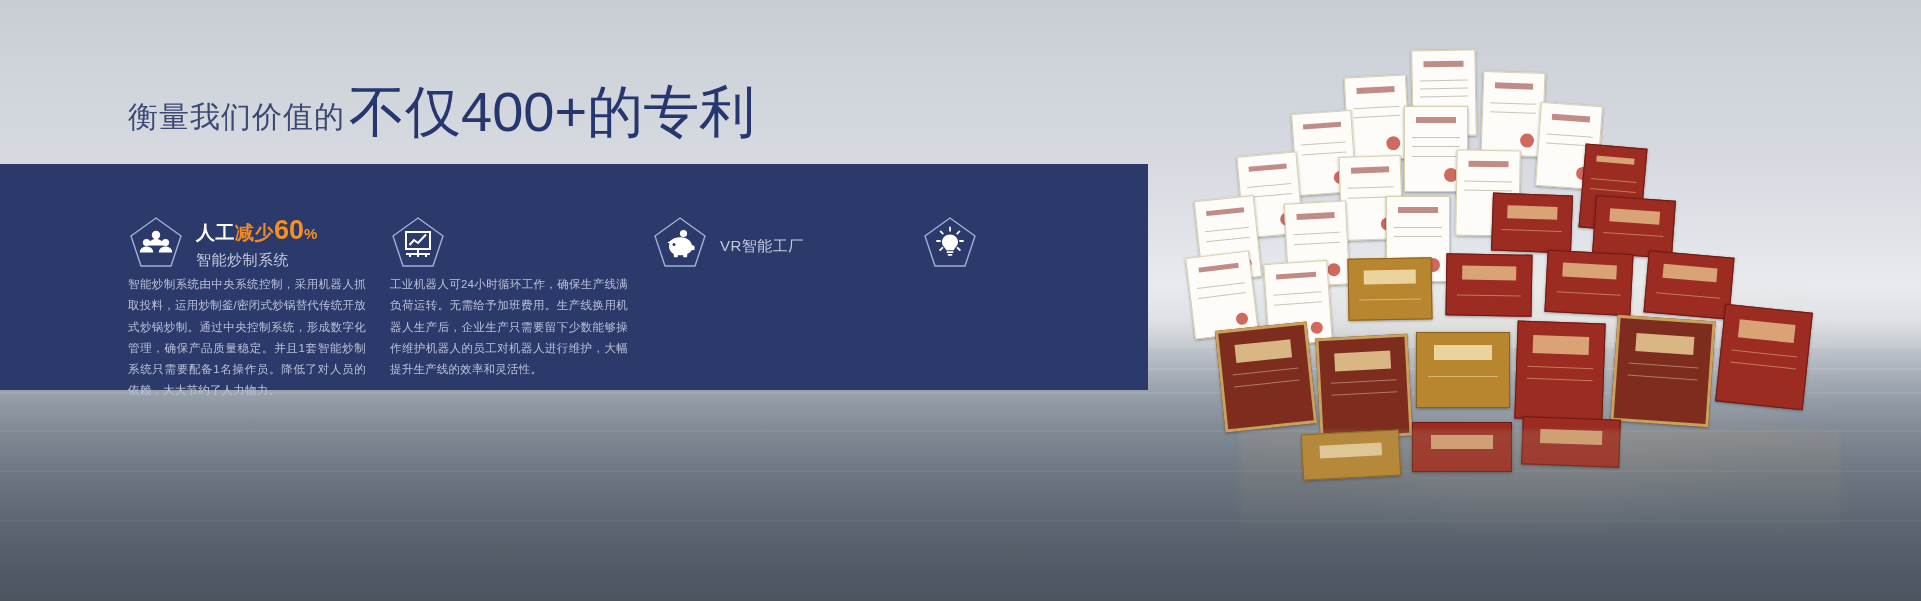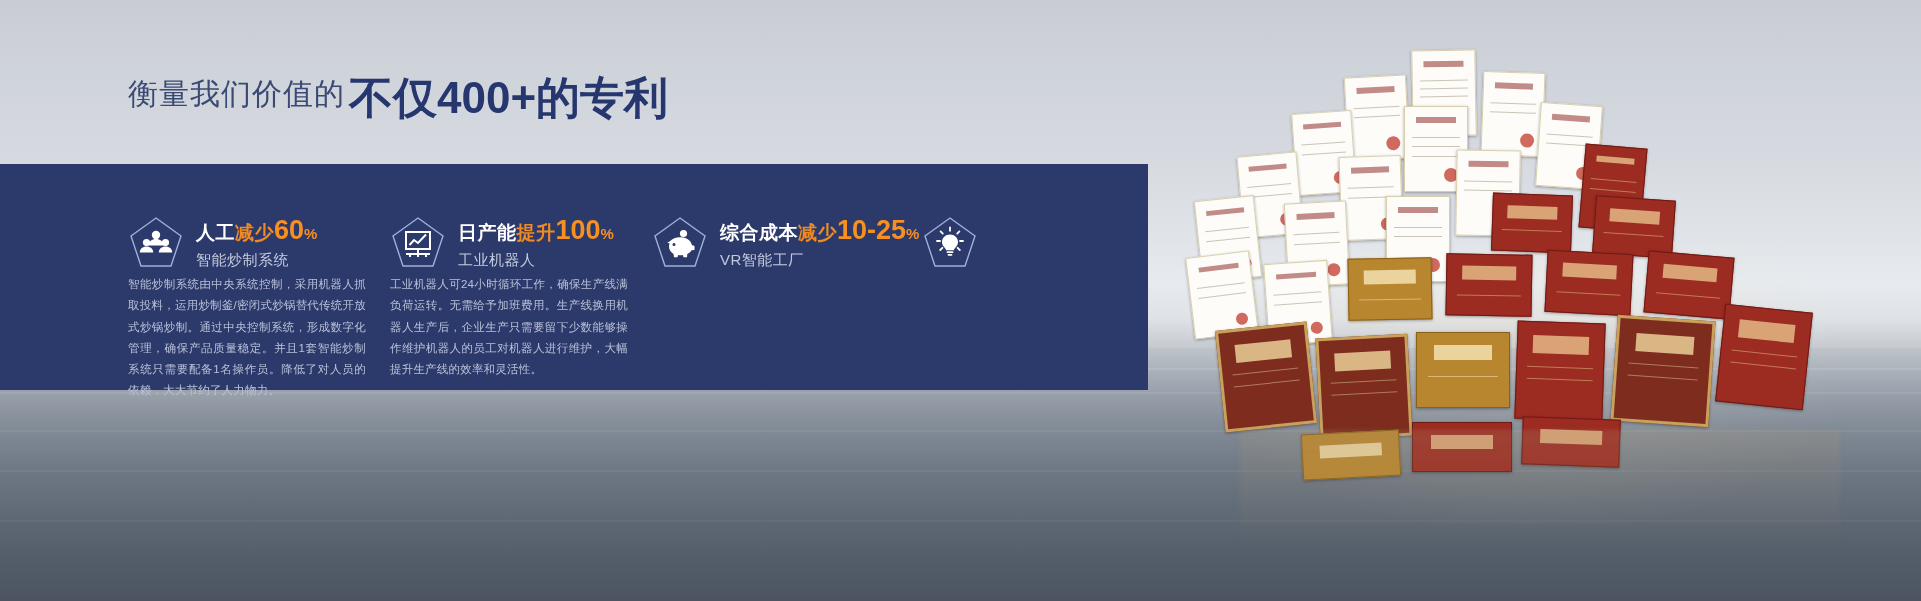--- a/index.html
+++ b/index.html
@@ -13,23 +13,23 @@
     background:linear-gradient(180deg,rgba(186,192,199,.55) 0%,rgba(150,158,168,.5) 14%,rgba(120,129,140,.45) 30%,rgba(99,108,119,.4) 48%,rgba(86,95,106,.35) 70%,rgba(78,87,98,.3) 100%);}
   .streak{position:absolute;left:0;height:2px;width:1921px;background:rgba(255,255,255,.10);}
   .s1{top:368px}.s2{top:392px;background:rgba(255,255,255,.07)}
   .s3{top:430px;background:rgba(255,255,255,.06)}
   .s4{top:470px;background:rgba(255,255,255,.05)}
   .s5{top:520px;background:rgba(255,255,255,.04)}
   .glow{position:absolute;left:1180px;top:250px;width:700px;height:300px;
     background:radial-gradient(ellipse at 50% 40%,rgba(255,236,200,.22),rgba(255,236,200,0) 65%);}
 
   
-  .headline{position:absolute;left:128px;top:74px;height:64px;display:flex;align-items:flex-start;white-space:nowrap;}
+  .headline{position:absolute;left:128px;top:74px;height:64px;display:flex;align-items:flex-end;white-space:nowrap;}
   .hl-thin{font-size:30px;color:#3a4a74;font-weight:400;letter-spacing:1px;}
-  .hl-big{font-size:44px;color:#26366e;font-weight:700;letter-spacing:0px;line-height:1;
+  .hl-big{font-size:56px;color:#26366e;font-weight:400;letter-spacing:0px;line-height:1;
     margin:0 4px;transform:translateY(2px);}
   .hl-orange{font-size:30px;color:#ef8022;font-weight:800;letter-spacing:1px;}
 
   
   .panel{position:absolute;left:0;top:164px;width:1148px;height:226px;background:#2c3a6b;}
 
   .features{position:absolute;left:0;top:164px;width:1068px;height:226px;}
 
   .feature{position:absolute;top:0;height:226px;}
   .f0{left:128px;width:250px;}
@@ -133,42 +133,37 @@
               <rect x="16" y="17" width="24" height="17"></rect>
               <polyline points="19.5,30 24,25 28,28 36,19.5"></polyline>
               <line x1="28" y1="34" x2="28" y2="39"></line>
               <line x1="20" y1="39" x2="20" y2="42"></line>
               <line x1="28" y1="39" x2="28" y2="42"></line>
               <line x1="36" y1="39" x2="36" y2="42"></line>
               <line x1="16" y1="39" x2="40" y2="39"></line>
             </g>
           </svg>
         </div>
-        <div class="f-text">
-          <div class="f-title"><span class="t-a">日产能</span><span class="t-b">提升</span><span class="t-n">100</span><span class="t-p">%</span></div>
-          <div class="f-sub">工业机器人</div>
-        </div>
       </div>
       <div class="f-body">工业机器人可24小时循环工作，确保生产线满负荷运转。无需给予加班费用。生产线换用机器人生产后，企业生产只需要留下少数能够操作维护机器人的员工对机器人进行维护，大幅提升生产线的效率和灵活性。</div>
     </div>
 
     <div class="feature f2">
       <div class="f-head">
         <div class="pent">
           <svg width="56" height="56" viewBox="0 0 56 56">
             <polygon points="28,3 53,21 43,51 13,51 3,21" fill="none" stroke="#9fb0d8" stroke-width="1.4"></polygon>
             <g fill="#ffffff">
               <circle cx="31.5" cy="18.5" r="3.6"></circle>
               <path d="M17.5 26.5c3-3.2 7.6-4.6 12-4.2 5.5.5 9.5 3.6 10.4 7.6l2.6 1v4.2l-3 .2c-.9 1.6-2.4 2.9-4.2 3.8l-.3 3.2h-3.6l-.4-2.2c-1.6.3-3.4.3-5 0l-.4 2.2h-3.6l-.4-3.4c-2.8-1.7-4.6-4.4-4.6-7.4 0-1 .2-2 .6-2.9l-2.3-1.1z"></path>
               <circle cx="22" cy="29.5" r="1.5" fill="#2c3a6b"></circle>
             </g>
           </svg>
         </div>
         <div class="f-text">
-          <div class="f-title"><span class="t-a">综合成本</span><span class="t-b">减少</span><span class="t-n">10-25</span><span class="t-p">%</span></div>
           <div class="f-sub">VR智能工厂</div>
         </div>
       </div>
     </div>
 
     <div class="feature f3">
       <div class="f-head">
         <div class="pent">
           <svg width="56" height="56" viewBox="0 0 56 56">
             <polygon points="28,3 53,21 43,51 13,51 3,21" fill="none" stroke="#9fb0d8" stroke-width="1.4"></polygon>

